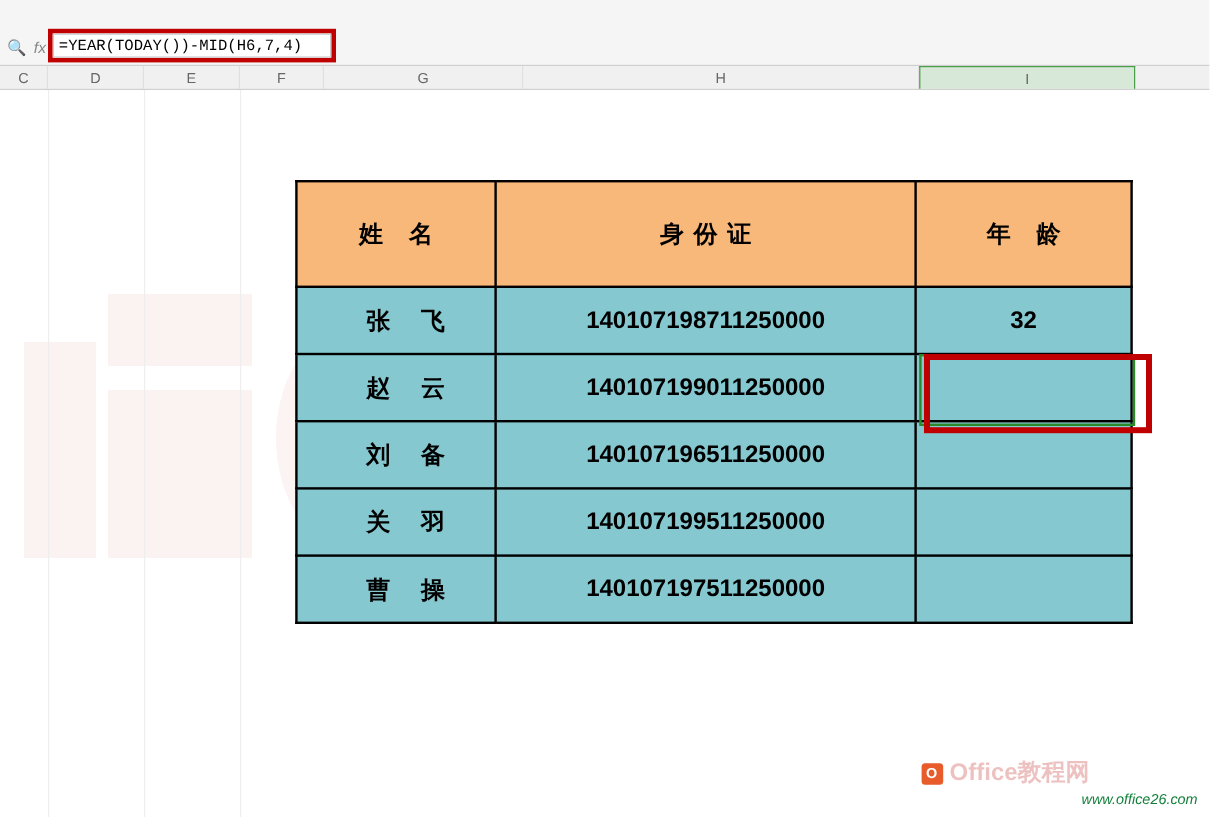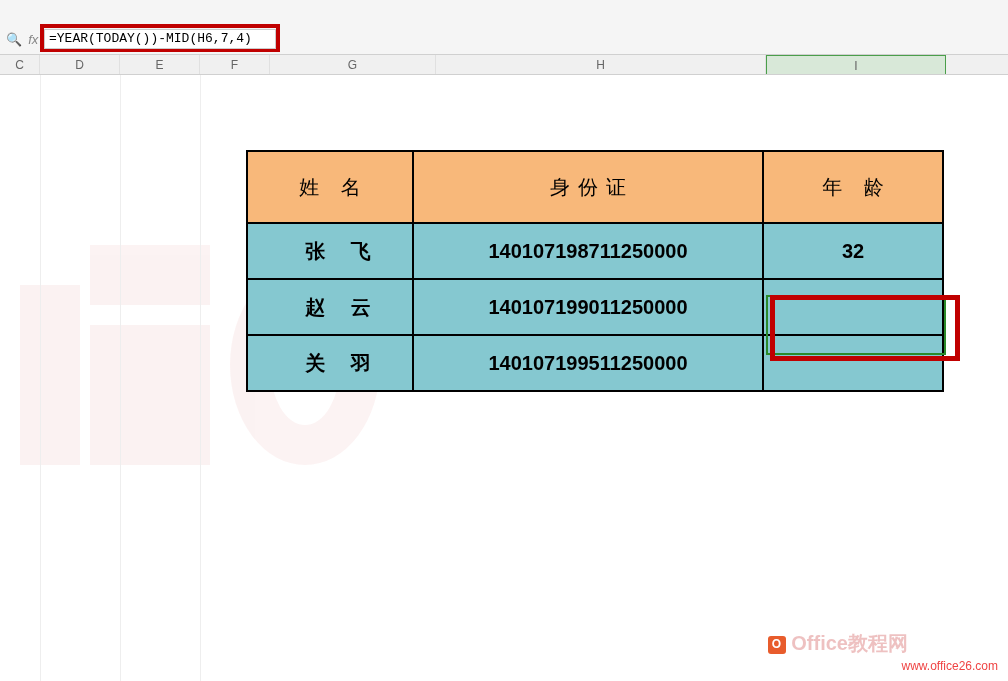--- a/index.html
+++ b/index.html
@@ -101,22 +101,22 @@
       border-collapse: collapse;
       z-index: 1;
     }
     .data-table th, .data-table td {
       border: 2px solid #000;
       text-align: center;
       font-size: 20px;
     }
     .data-table th {
       background: #f8b87a;
-      height: 72px;
-      font-weight: normal;
+      height: 88px;
+      font-weight: bold;
       letter-spacing: 8px;
       padding-left: 8px;
     }
     .data-table td {
       background: #85c8d0;
       height: 56px;
       font-weight: bold;
     }
     .col-name { width: 166px; }
     .col-id { width: 350px; }
@@ -145,21 +145,22 @@
     .faint-grid-cols {
       position: absolute;
       top: 0; bottom: 0;
       border-right: 1px solid #eee;
     }
     .watermark-text {
       position: absolute;
       right: 10px;
       bottom: 8px;
       font-size: 12px;
-      color: #ef4444;
+      color: #15803d;
+      font-style: italic;
       z-index: 1;
     }
     .watermark-logo {
       position: absolute;
       right: 100px;
       bottom: 24px;
       font-size: 20px;
       color: rgba(200, 50, 50, 0.3);
       font-weight: bold;
       z-index: 1;
@@ -232,22 +233,32 @@
         <td class="name-cell">张 飞</td>
         <td>140107198711250000</td>
         <td>32</td>
       </tr>
       <tr>
         <td class="name-cell">赵 云</td>
         <td>140107199011250000</td>
         <td></td>
       </tr>
       <tr>
+        <td class="name-cell">刘 备</td>
+        <td>140107196511250000</td>
+        <td></td>
+      </tr>
+      <tr>
         <td class="name-cell">关 羽</td>
         <td>140107199511250000</td>
+        <td></td>
+      </tr>
+      <tr>
+        <td class="name-cell">曹 操</td>
+        <td>140107197511250000</td>
         <td></td>
       </tr>
     </tbody>
   </table>
 
   <div class="active-cell-outline"></div>
   <div class="red-highlight-cell"></div>
 
   <div class="watermark-logo">
     <span class="small-office-icon"></span>

